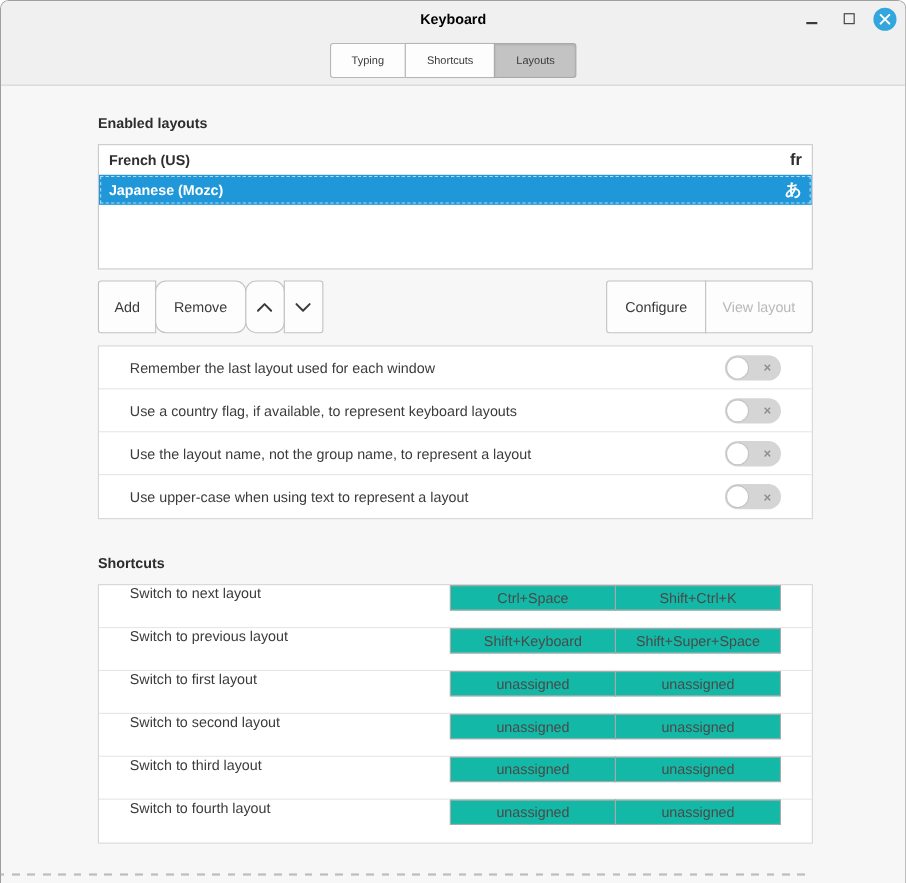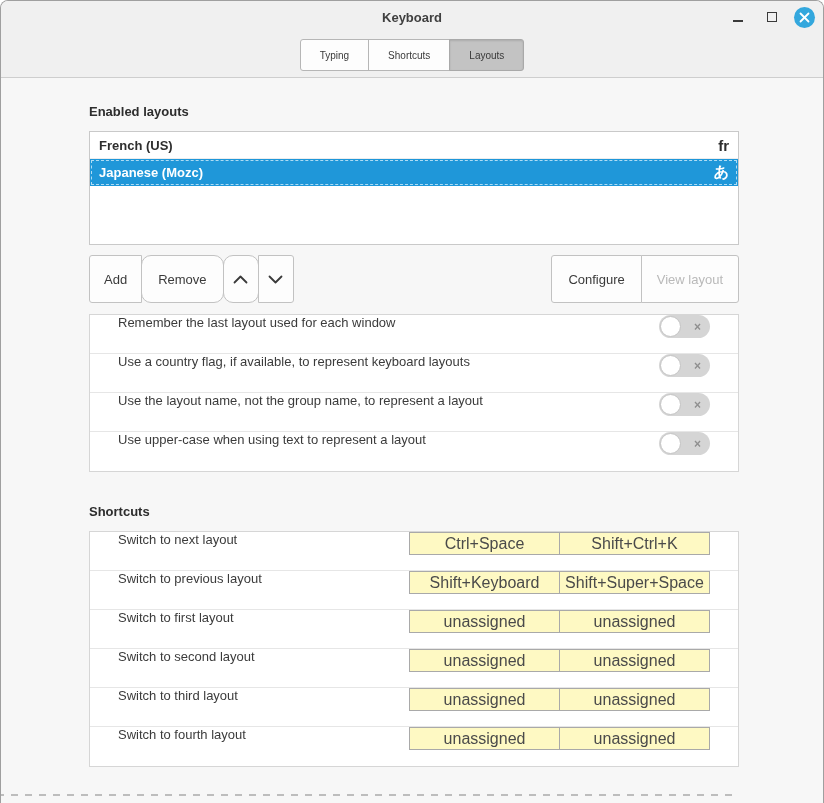--- a/index.html
+++ b/index.html
@@ -11,21 +11,21 @@
     font-family:"Liberation Sans",sans-serif;background:#fff;}
   .window{width:824px;height:803px;border:1px solid #9f9f9f;
     border-bottom:none;border-radius:8px 8px 0 0;overflow:hidden;
     display:flex;flex-direction:column;background:#f7f7f7;}
 
   
   .header{background:#f0f0f0;border-bottom:1px solid #cecece;flex:0 0 76px;position:relative;}
   .titlebar{height:32px;position:relative;}
   .titlebar-title{position:absolute;left:0;right:0;top:0;height:32px;
     display:flex;align-items:center;justify-content:center;
-    font-size:13px;font-weight:bold;color:#404040;}
+    font-size:13px;font-weight:bold;color:#000000;}
   .win-controls{position:absolute;right:8px;top:0;height:32px;display:flex;align-items:center;gap:10px;}
   .win-btn{width:24px;height:24px;display:flex;align-items:center;justify-content:center;cursor:default;}
   .min-glyph{width:10px;height:2px;background:#3a3a3a;margin-top:8px;}
   .max-glyph{width:10px;height:10px;border:1.5px solid #3a3a3a;background:transparent;}
   .close-btn{width:21px;height:21px;border-radius:50%;background:var(--close-blue);
     display:flex;align-items:center;justify-content:center;}
   
   .tabs-row{height:44px;display:flex;align-items:flex-start;justify-content:center;}
   .tab-group{display:flex;margin-top:6px;}
   .tab{height:32px;padding:0 19px;display:flex;align-items:center;justify-content:center;
@@ -62,38 +62,38 @@
   .btn.arrow{width:36px;}
   .btn.disabled{color:#b9b9b9;cursor:default;}
   .btn.disabled svg{color:#b9b9b9;}
   .btn.arrow svg{color:#3a3a3a;}
   .toolbar-right{margin-left:auto;}
   .btn.configure{padding:0 16px;}
   .btn.viewlayout{padding:0 15px;}
 
   
   .opt-box{width:650px;background:#fff;border:1px solid #d6d6d6;margin-top:11px;}
-  .opt-row{height:39px;display:flex;align-items:flex-start;padding:0 28px;
+  .opt-row{height:39px;display:flex;align-items:center;padding:0 28px;
     border-bottom:1px solid #e6e6e6;font-size:13px;color:#3b3b3b;}
   .opt-row:last-child{border-bottom:none;}
   .toggle{margin-left:auto;width:51px;height:23px;border-radius:12px;background:#d5d5d5;
     position:relative;cursor:pointer;flex:0 0 auto;}
   .toggle .knob{position:absolute;left:1px;top:1px;width:21px;height:21px;border-radius:50%;
     background:#fff;border:1px solid #c4c4c4;}
   .toggle .off-x{position:absolute;right:9px;top:50%;transform:translateY(-50%);
     font-size:12px;font-weight:bold;color:#8f8f8f;line-height:1;}
 
   
   .sc-box{width:650px;background:#fff;border:1px solid #d6d6d6;margin-top:12px;}
   .sc-row{height:39px;display:flex;align-items:flex-start;padding:0 28px;
     border-bottom:1px solid #e6e6e6;font-size:13px;color:#3b3b3b;}
   .sc-row:last-child{border-bottom:none;}
   .kb-pair{margin-left:auto;display:flex;}
-  .kb-btn{width:151px;height:23px;background:#fef9c3;border:1px solid #a9a9a9;
-    display:flex;align-items:center;justify-content:center;font-size:16px;color:#4a4a4a;
+  .kb-btn{width:151px;height:23px;background:#14b8a6;border:1px solid #a9a9a9;
+    display:flex;align-items:center;justify-content:center;font-size:13px;color:#4a4a4a;
     cursor:pointer;font-family:"Liberation Sans",sans-serif;}
   .kb-btn:last-child{margin-left:-1px;}
 
   
   .undershoot{position:absolute;left:0;bottom:7px;width:824px;height:2px;margin-left:-88px;
     background:repeating-linear-gradient(90deg,#bdbdbd 0 7px,transparent 7px 14px);}
 </style>
 </head>
 <body>
 

